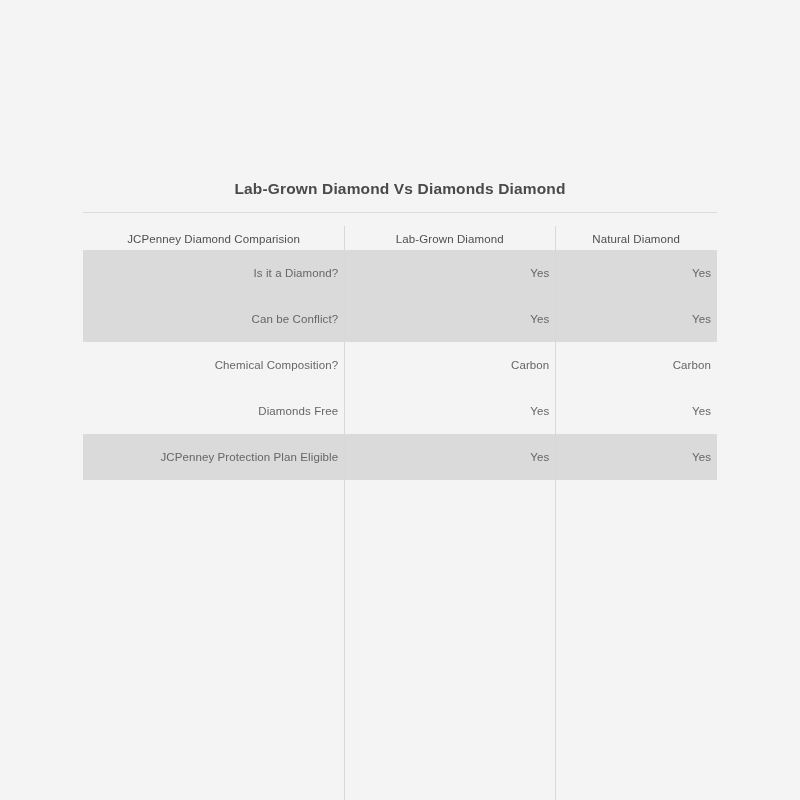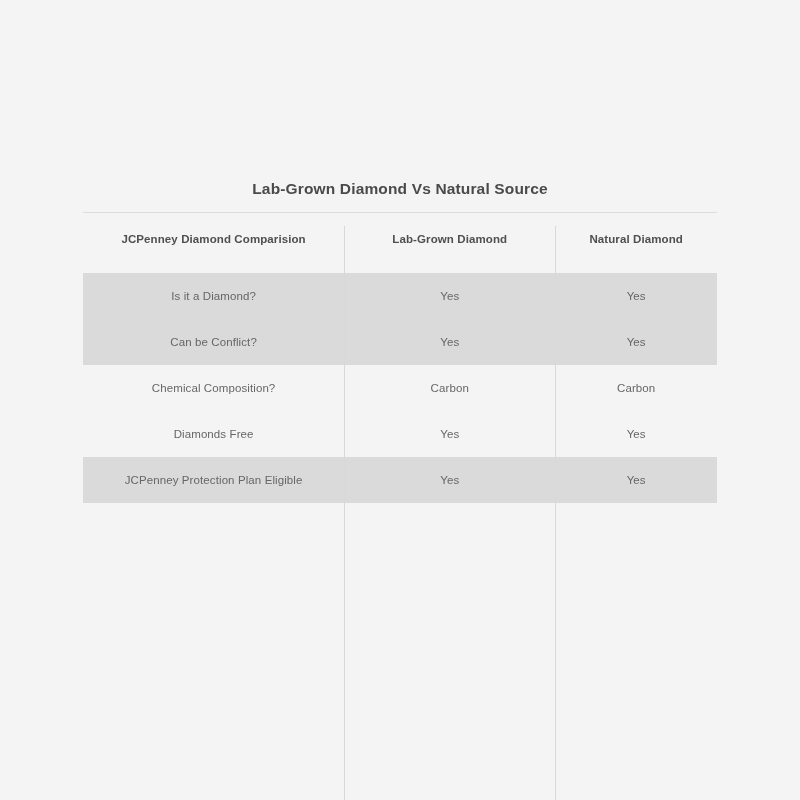--- a/index.html
+++ b/index.html
@@ -44,31 +44,31 @@
     border-collapse: collapse;
     table-layout: fixed;
   }
 
   table.comparison col.c1 { width: 41.2%; }
   table.comparison col.c2 { width: 33.3%; }
   table.comparison col.c3 { width: 25.5%; }
 
   table.comparison thead th {
     font-size: 11.5px;
-    font-weight: bold;
+    font-weight: normal;
     color: #4f4f4f;
     text-align: center;
-    padding: 20px 6px 28px 6px;
+    padding: 20px 6px 5px 6px;
     letter-spacing: 0.1px;
     background: transparent;
   }
 
   table.comparison tbody td {
     font-size: 11.5px;
-    text-align: center;
+    text-align: right;
     color: #666666;
     padding: 17px 6px 17px 6px;
     letter-spacing: 0.1px;
     font-weight: normal;
   }
 
   table.comparison tbody tr.shaded td {
     background: #dadada;
   }
   table.comparison tbody tr.plain td {
@@ -84,21 +84,21 @@
   }
   .vline.v1 { left: 261px; }
   .vline.v2 { left: 472px; }
 </style>
 </head>
 <body>
 
 <div class="page">
   <div class="table-wrap">
 
-    <div class="title">Lab-Grown Diamond Vs Natural Source</div>
+    <div class="title">Lab-Grown Diamond Vs Diamonds Diamond</div>
 
     <div class="vline v1" style="height:583px;"></div>
     <div class="vline v2" style="height:583px;"></div>
 
     <table class="comparison">
       <colgroup>
         <col class="c1">
         <col class="c2">
         <col class="c3">
       </colgroup>

